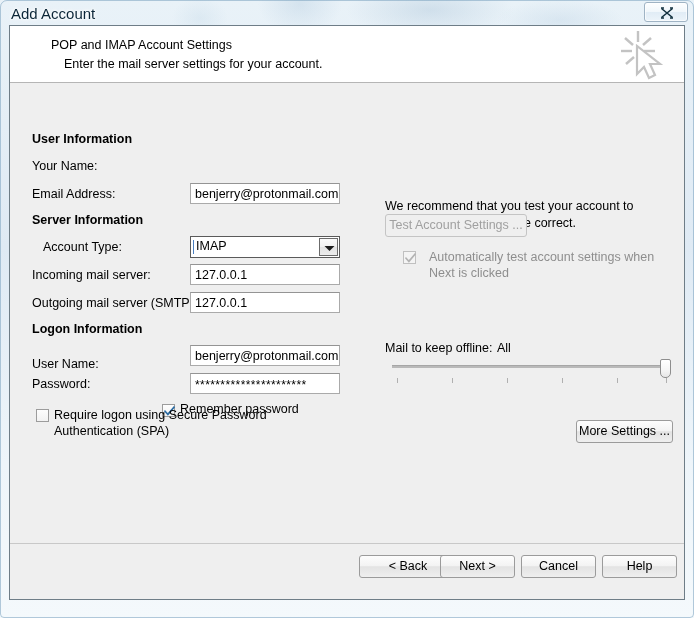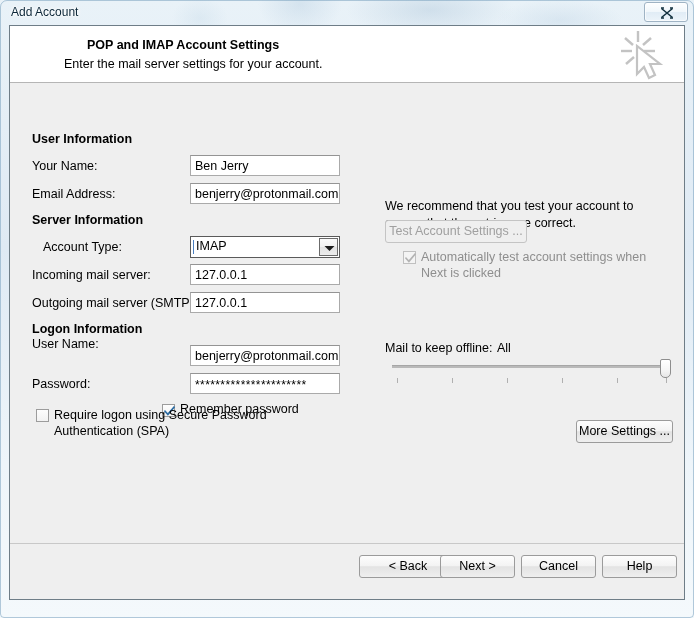--- a/index.html
+++ b/index.html
@@ -44,21 +44,21 @@
   #titlebar {
     position: absolute;
     left: 0; top: 0;
     width: 694px;
     height: 26px;
   }
   #window-title {
     position: absolute;
     left: 11px;
     top: 5px;
-    font-size: 12px;
+    font-size: 15px;
     color: #0b2638;
     text-shadow: 0 0 4px #ffffff, 0 0 4px #ffffff, 0 0 2px #ffffff;
     white-space: nowrap;
   }
   #close-button {
     position: absolute;
     right: 6px;
     top: 2px;
     width: 44px;
     height: 20px;
@@ -90,24 +90,23 @@
     height: 57px;
     background: #ffffff;
     border-bottom: 1px solid #b5b5b5;
     box-sizing: border-box;
   }
   #header-title {
     position: absolute;
     left: 41px;
     top: 12px;
     font-size: 12.5px;
-    font-weight: bold;
-    color: #000;
-    white-space: nowrap;
-    margin-left: 36px;
+    font-weight: normal;
+    color: #000;
+    white-space: nowrap;
   }
   #header-subtitle {
     position: absolute;
     left: 54px;
     top: 31px;
     font-size: 12.5px;
     color: #000;
     white-space: nowrap;
   }
   #header-graphic {
@@ -251,21 +250,21 @@
     background: linear-gradient(180deg, #fdfdfd 0%, #f2f2f2 100%);
   }
   .cb.disabled { border-color: #c0c0c0; background: #f4f4f4; }
   .cb svg { position: absolute; left: 1px; top: 1px; }
   .cb-label {
     position: absolute;
     font-size: 12.5px;
     color: #000;
     white-space: nowrap;
   }
-  .cb-label.disabled { color: #8e8e8e; }
+  .cb-label.disabled { color: #8e8e8e; margin-left: 8px; }
   .cb-label.wrap { white-space: normal; }
 
   
   .btn {
     position: absolute;
     box-sizing: border-box;
     height: 23px;
     border: 1px solid #9b9b9b;
     border-radius: 3px;
     background: linear-gradient(180deg, #fdfdfd 0%, #f3f3f3 47%, #e3e3e3 51%, #efefef 100%);
@@ -354,21 +353,20 @@
           <path d="M21 17 L21 45 L28 38 L33 49 L39 46 L34 35 L44 35 Z" fill="#ffffff" stroke="#c3c3c3" stroke-width="2.2" stroke-linejoin="miter"></path>
         </svg>
       </div>
     </div>
 
     <div id="body-area">
 
       <div class="section-head" style="left:22px; top:49px;">User Information</div>
 
       <div class="field-label" style="left:22px; top:76px;">Your Name:</div>
-      <input class="textbox" style="left: 180px; top: 72px; width: 150px;" type="text" value="Ben Jerry">
 
       <div class="field-label" style="left:22px; top:104px;">Email Address:</div>
       <input class="textbox" style="left: 180px; top: 100px; width: 150px;" type="text" value="benjerry@protonmail.com">
 
       <div class="section-head" style="left:22px; top:130px;">Server Information</div>
 
       <div class="field-label" style="left:33px; top:157px;">Account Type:</div>
       <div id="account-type-combo" style="top:153px;">
         <div id="account-type-caret"></div>
         <div id="account-type-value">IMAP</div>
@@ -382,42 +380,42 @@
       </div>
 
       <div class="field-label" style="left:22px; top:185px;">Incoming mail server:</div>
       <input class="textbox" style="left: 180px; top: 181px; width: 150px;" type="text" value="127.0.0.1">
 
       <div class="field-label" style="left:22px; top:213px;">Outgoing mail server (SMTP):</div>
       <input class="textbox" style="left: 180px; top: 209px; width: 150px;" type="text" value="127.0.0.1">
 
       <div class="section-head" style="left:22px; top:239px;">Logon Information</div>
 
-      <div class="field-label" style="left:22px; top:254px;">User Name:</div>
+      <div class="field-label" style="left:22px; top:274px;">User Name:</div>
       <input class="textbox" style="left: 180px; top: 262px; width: 150px;" type="text" value="benjerry@protonmail.com">
 
       <div class="field-label" style="left:22px; top:294px;">Password:</div>
       <div class="textbox-static pwd" style="left:180px; top:290px; width:150px;">**********************</div>
 
       <div class="cb" style="left:152px; top:321px;">
         <span>
           <svg width="11" height="11" viewBox="0 0 11 11">
             <path d="M1 5.2 L3.9 8.4 L10 1.2" stroke="#2b6ca3" stroke-width="1.7" fill="none" stroke-linecap="square"></path>
           </svg>
         </span>
       </div>
       <div class="cb-label" style="left:170px; top:319px;">Remember password</div>
 
       <div class="cb" style="left:26px; top:325px; top:326px;"></div>
       <div class="cb-label wrap" style="left:44px; top:324px; width:286px; line-height:16px;">Require logon using Secure Password Authentication (SPA)</div>
 
 
       <div class="body-text" style="left:375px; top:74px; width:290px; line-height:17px;margin-top:41px;">We recommend that you test your account to ensure that the entries are correct.</div>
 
-      <div class="btn disabled" style="left:375px; top:131px; width:142px;margin-top:6px;">Test Account Settings ...</div>
+      <div class="btn disabled" style="left:375px; top:131px; width:142px;">Test Account Settings ...</div>
 
       <div class="cb disabled" style="left:393px; top:168px;">
         <span>
           <svg width="11" height="11" viewBox="0 0 11 11">
             <path d="M1 5.2 L3.9 8.4 L10 1.2" stroke="#b3b3b3" stroke-width="1.7" fill="none" stroke-linecap="square"></path>
           </svg>
         </span>
       </div>
       <div class="cb-label wrap disabled" style="left:411px; top:166px; width:250px; line-height:16px;">Automatically test account settings when Next is clicked</div>
 

